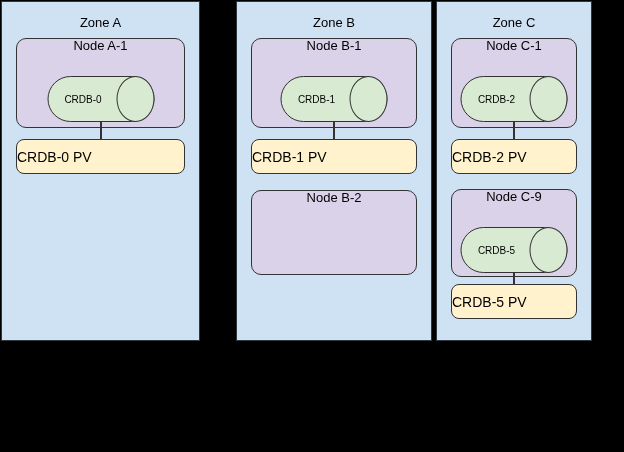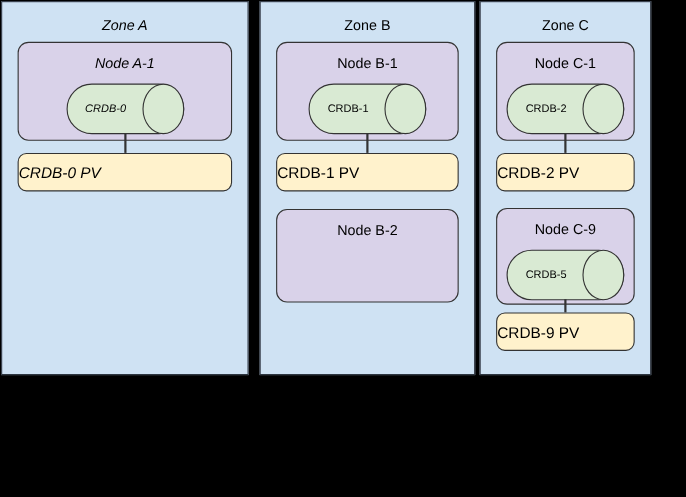--- a/index.html
+++ b/index.html
@@ -9,38 +9,38 @@
     font-family:"Liberation Sans", sans-serif;
     position:relative; overflow:hidden;
     color:#000;
   }
   .zone {
     position:absolute; top:1px; height:340px;
     background:var(--zone_fill, #cfe2f3);
     border:1px solid var(--stroke_dark, #2e3640);
     box-sizing:border-box;
   }
-  .zone-a { left:1px;   width:225px;font-style:italic; }
+  .zone-a { left:1px;   width:199px; }
   .zone-b { left:216px; width:196px;margin-left:20px; }
   .zone-c { left:436px; width:156px; }
   .zone-label {
     text-align:center; padding-top:14px;
     font-size:13px; line-height:1;
   }
   .node {
     position:absolute; left:14px; right:14px;
     background:var(--node_fill, #d9d2e9);
     border:1px solid var(--stroke, #333333);
     border-radius:10px; box-sizing:border-box;
   }
   .node-top { top:36px; height:90px; }
   .node-b2  { top:188px; height:85px; }
   .node-c2  { top:187px; height:88px; }
   .node-label {
-    text-align:center; padding-top:12px;
+    text-align:center; padding-top:0;
     font-size:13px; line-height:1;
   }
   .cyl {
     position:absolute; top:37px; left:50%;
     transform:translateX(-50%);
     width:107px; height:46px;
   }
   .cyl-body {
     position:absolute; left:0; top:0; width:100%; height:100%;
     background:var(--db_fill, #d9ead3);
@@ -131,15 +131,15 @@
   <div class="node node-c2">
     <div class="node-label">Node C-9</div>
     <div class="cyl">
       <div class="cyl-body"></div>
       <div class="cyl-cap"></div>
       <div class="cyl-label">CRDB-5</div>
     </div>
   </div>
   <div class="connector conn-c2"></div>
   <div class="pv pv-c2">
-    <span>CRDB-9 PV</span>
+    <span>CRDB-5 PV</span>
   </div>
 </div>
 
 </body></html>

